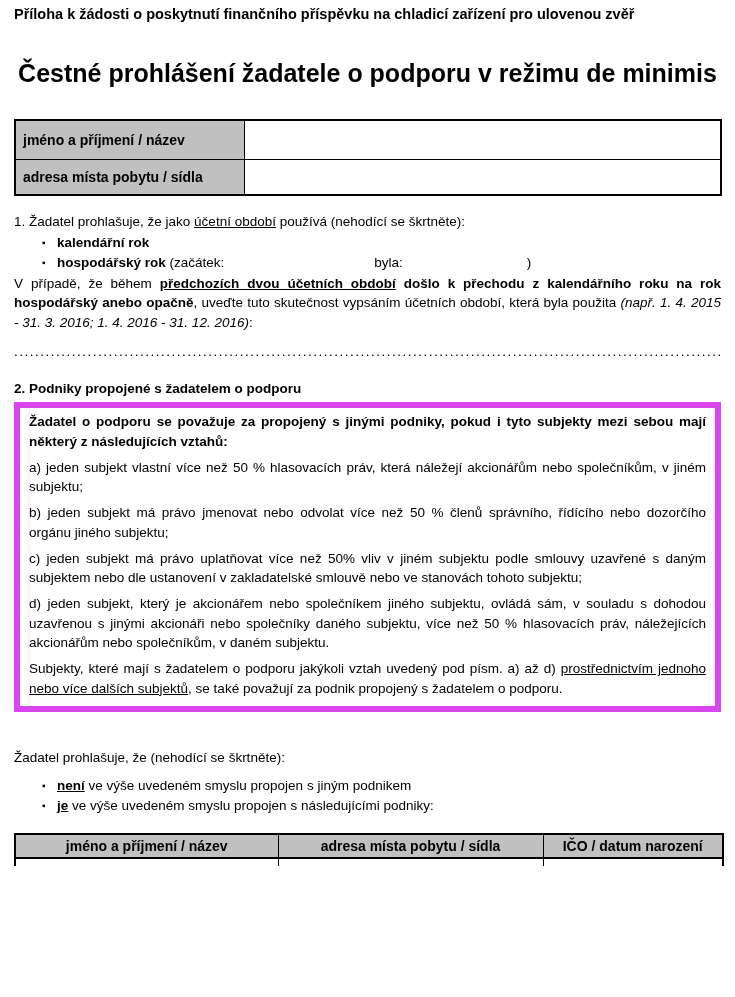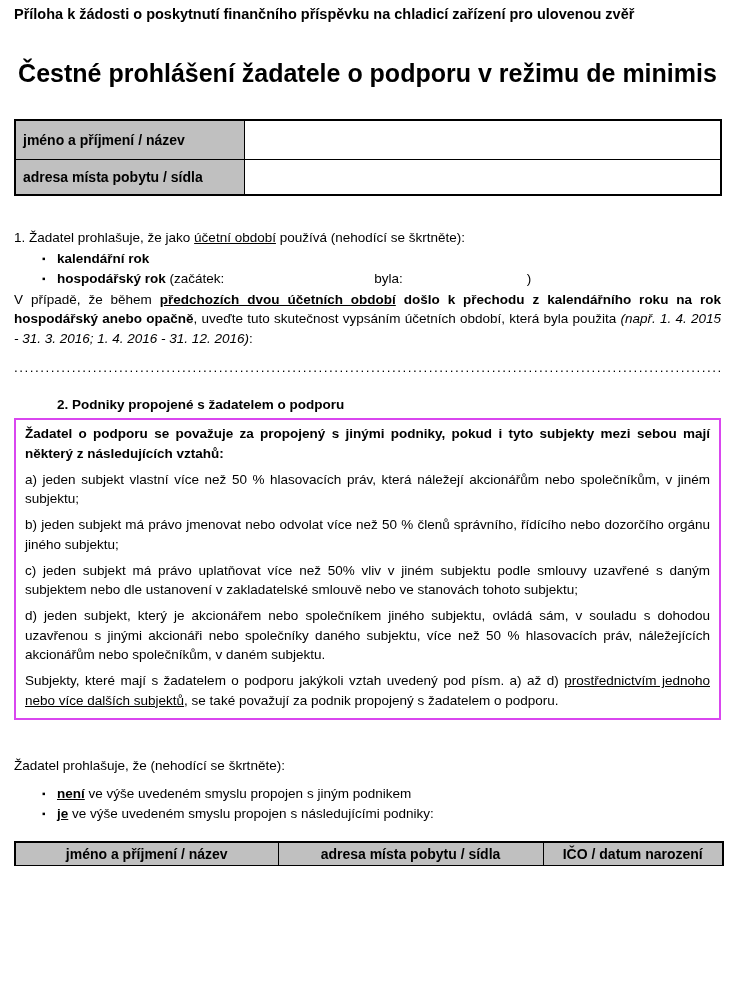--- a/index.html
+++ b/index.html
@@ -33,41 +33,41 @@
   }
   .applicant-table{border:2.5px solid #000;}
   .applicant-table td.lbl{
     width:214px;background:#c0c0c0;font-weight:bold;
   }
   .applicant-table tr.r1 td{height:34px;}
   .applicant-table tr.r2 td{height:30px;}
   .applicant-table tr.r3 td{height:38px;}
   
   .txt{font-size:13.5px;line-height:19.5px;}
-  .sec1-intro{margin-top:32px;}
+  .sec1-intro{margin-top:16px;}
   u.nb{text-decoration:underline;}
   .bullet-row{display:flex;margin:1px 0 0 0;}
   .bullet-marker{
     width:15px;margin-left:28px;font-size:10px;line-height:19.5px;
     flex:0 0 auto;
   }
   .bullet-text{flex:1 1 auto;}
   .b{font-weight:bold;}
   .i{font-style:italic;}
   .spacer1{display:inline-block;width:150px;}
   .spacer2{display:inline-block;width:124px;}
   .just{text-align:justify;}
   .para-v{margin-top:1px;}
   .dotted-line{
     margin-top:12px;white-space:nowrap;overflow:hidden;
     font-size:13.5px;letter-spacing:1.5px;color:#000;height:16px;
   }
-  .sec2-heading{font-size:13.5px;font-weight:bold;margin-top:21px;margin-left:43px;}
+  .sec2-heading{font-size:13.5px;font-weight:bold;margin-top:21px;}
   .rules-box{
-    border:2px solid #d946ef;margin-top:6px;padding:4px 9px 8px 9px;
+    border:6px solid #d946ef;margin-top:6px;padding:4px 9px 8px 9px;
     width:707px;box-sizing:border-box;
   }
   .rules-box p{margin:0;padding:0;}
   .rules-box p + p{margin-top:6.5px;}
   .decl-line{margin-top:36px;}
   .decl-bullets{margin-top:8px;}
   .linked-table{
     border-collapse:collapse;width:708px;margin-top:17px;
     table-layout:fixed;border:2.5px solid #000;
   }

